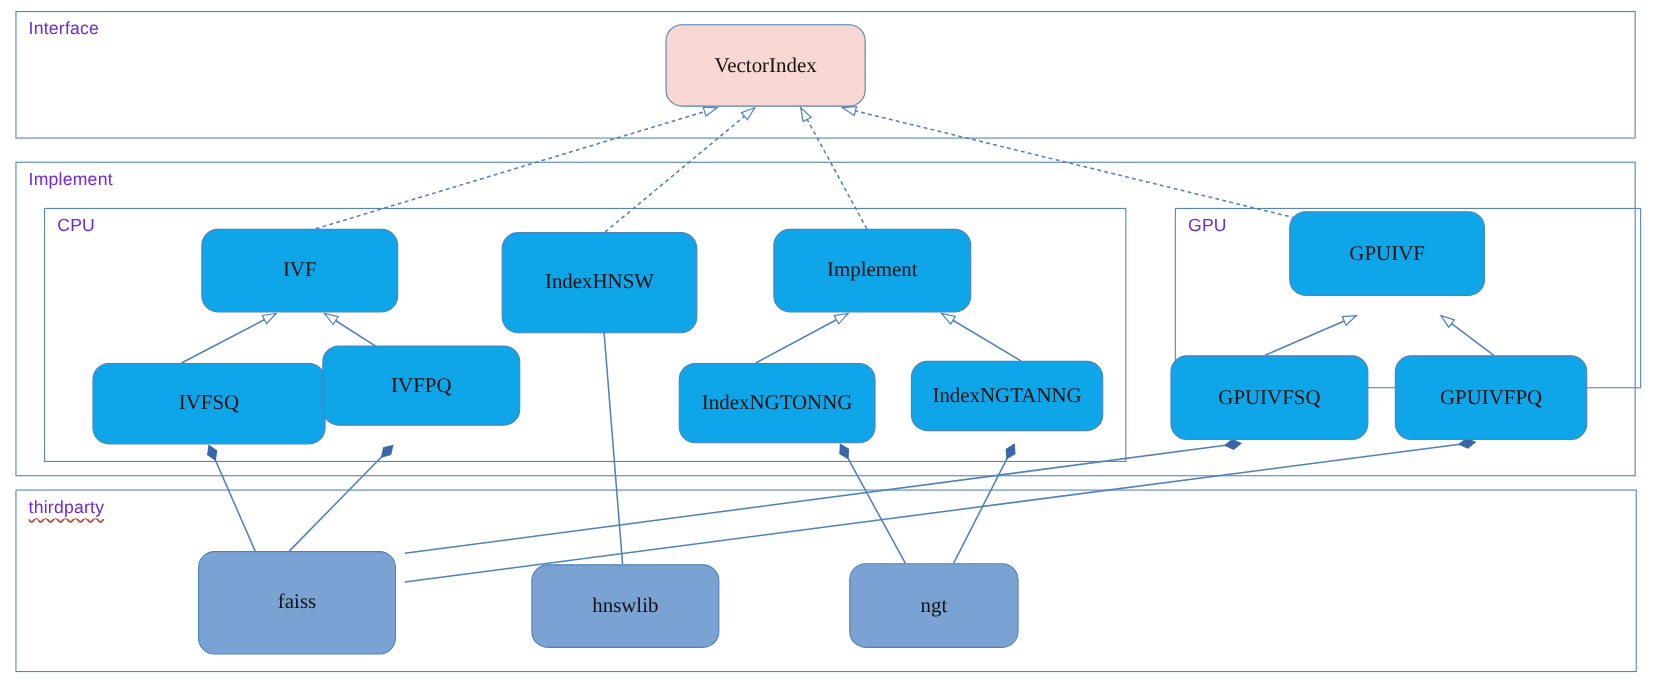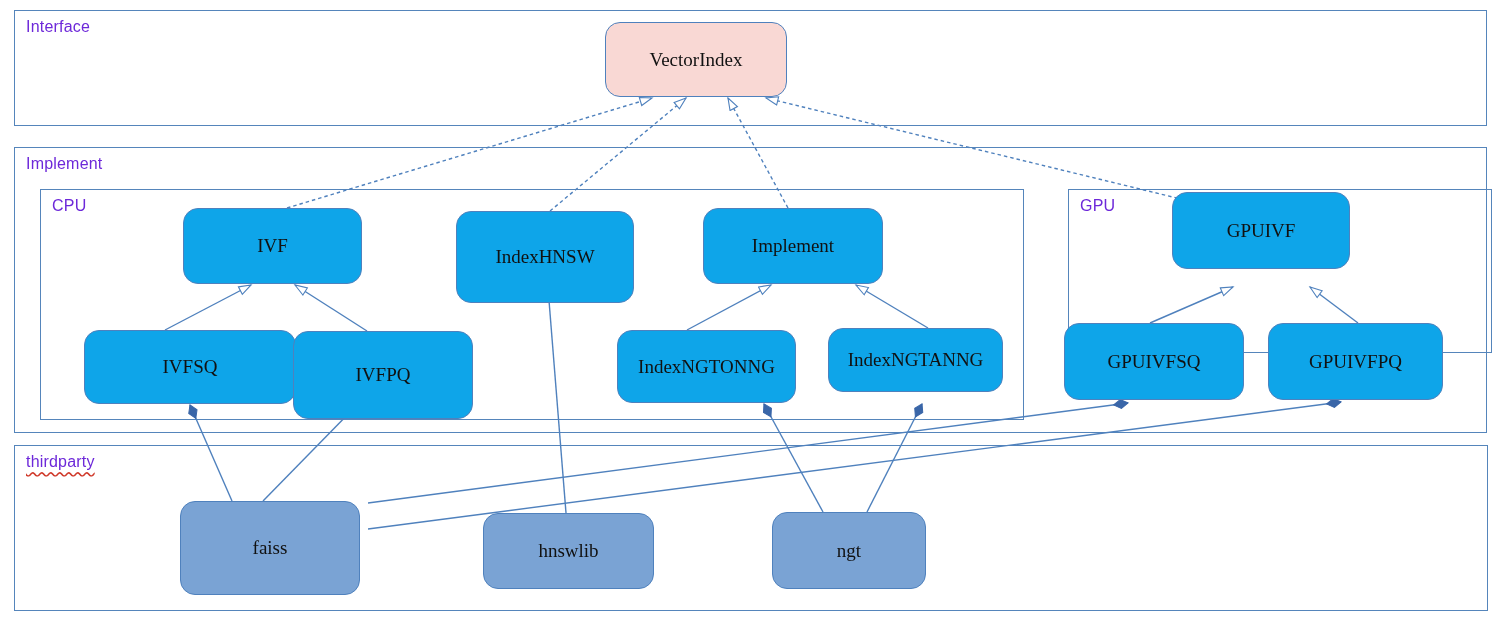--- a/index.html
+++ b/index.html
@@ -120,21 +120,21 @@
 </div>
 
 <div class="node green" style="left:703px;top:208px;width:180px;height:76px">
   <span class="nlabel">Implement</span>
 </div>
 
 <div class="node green" style="left:84px;top:330px;width:212px;height:74px">
   <span class="nlabel">IVFSQ</span>
 </div>
 
-<div class="node green" style="left:293px;top:331px;width:180px;height:88px">
+<div class="node green" style="left:293px;top:314px;width:180px;height:73px">
   <span class="nlabel">IVFPQ</span>
 </div>
 
 <div class="node green" style="left:617px;top:330px;width:179px;height:73px">
   <span class="nlabel">IndexNGTONNG</span>
 </div>
 
 <div class="node green" style="left:828px;top:328px;width:175px;height:64px">
   <span class="nlabel">IndexNGTANNG</span>
 </div>

